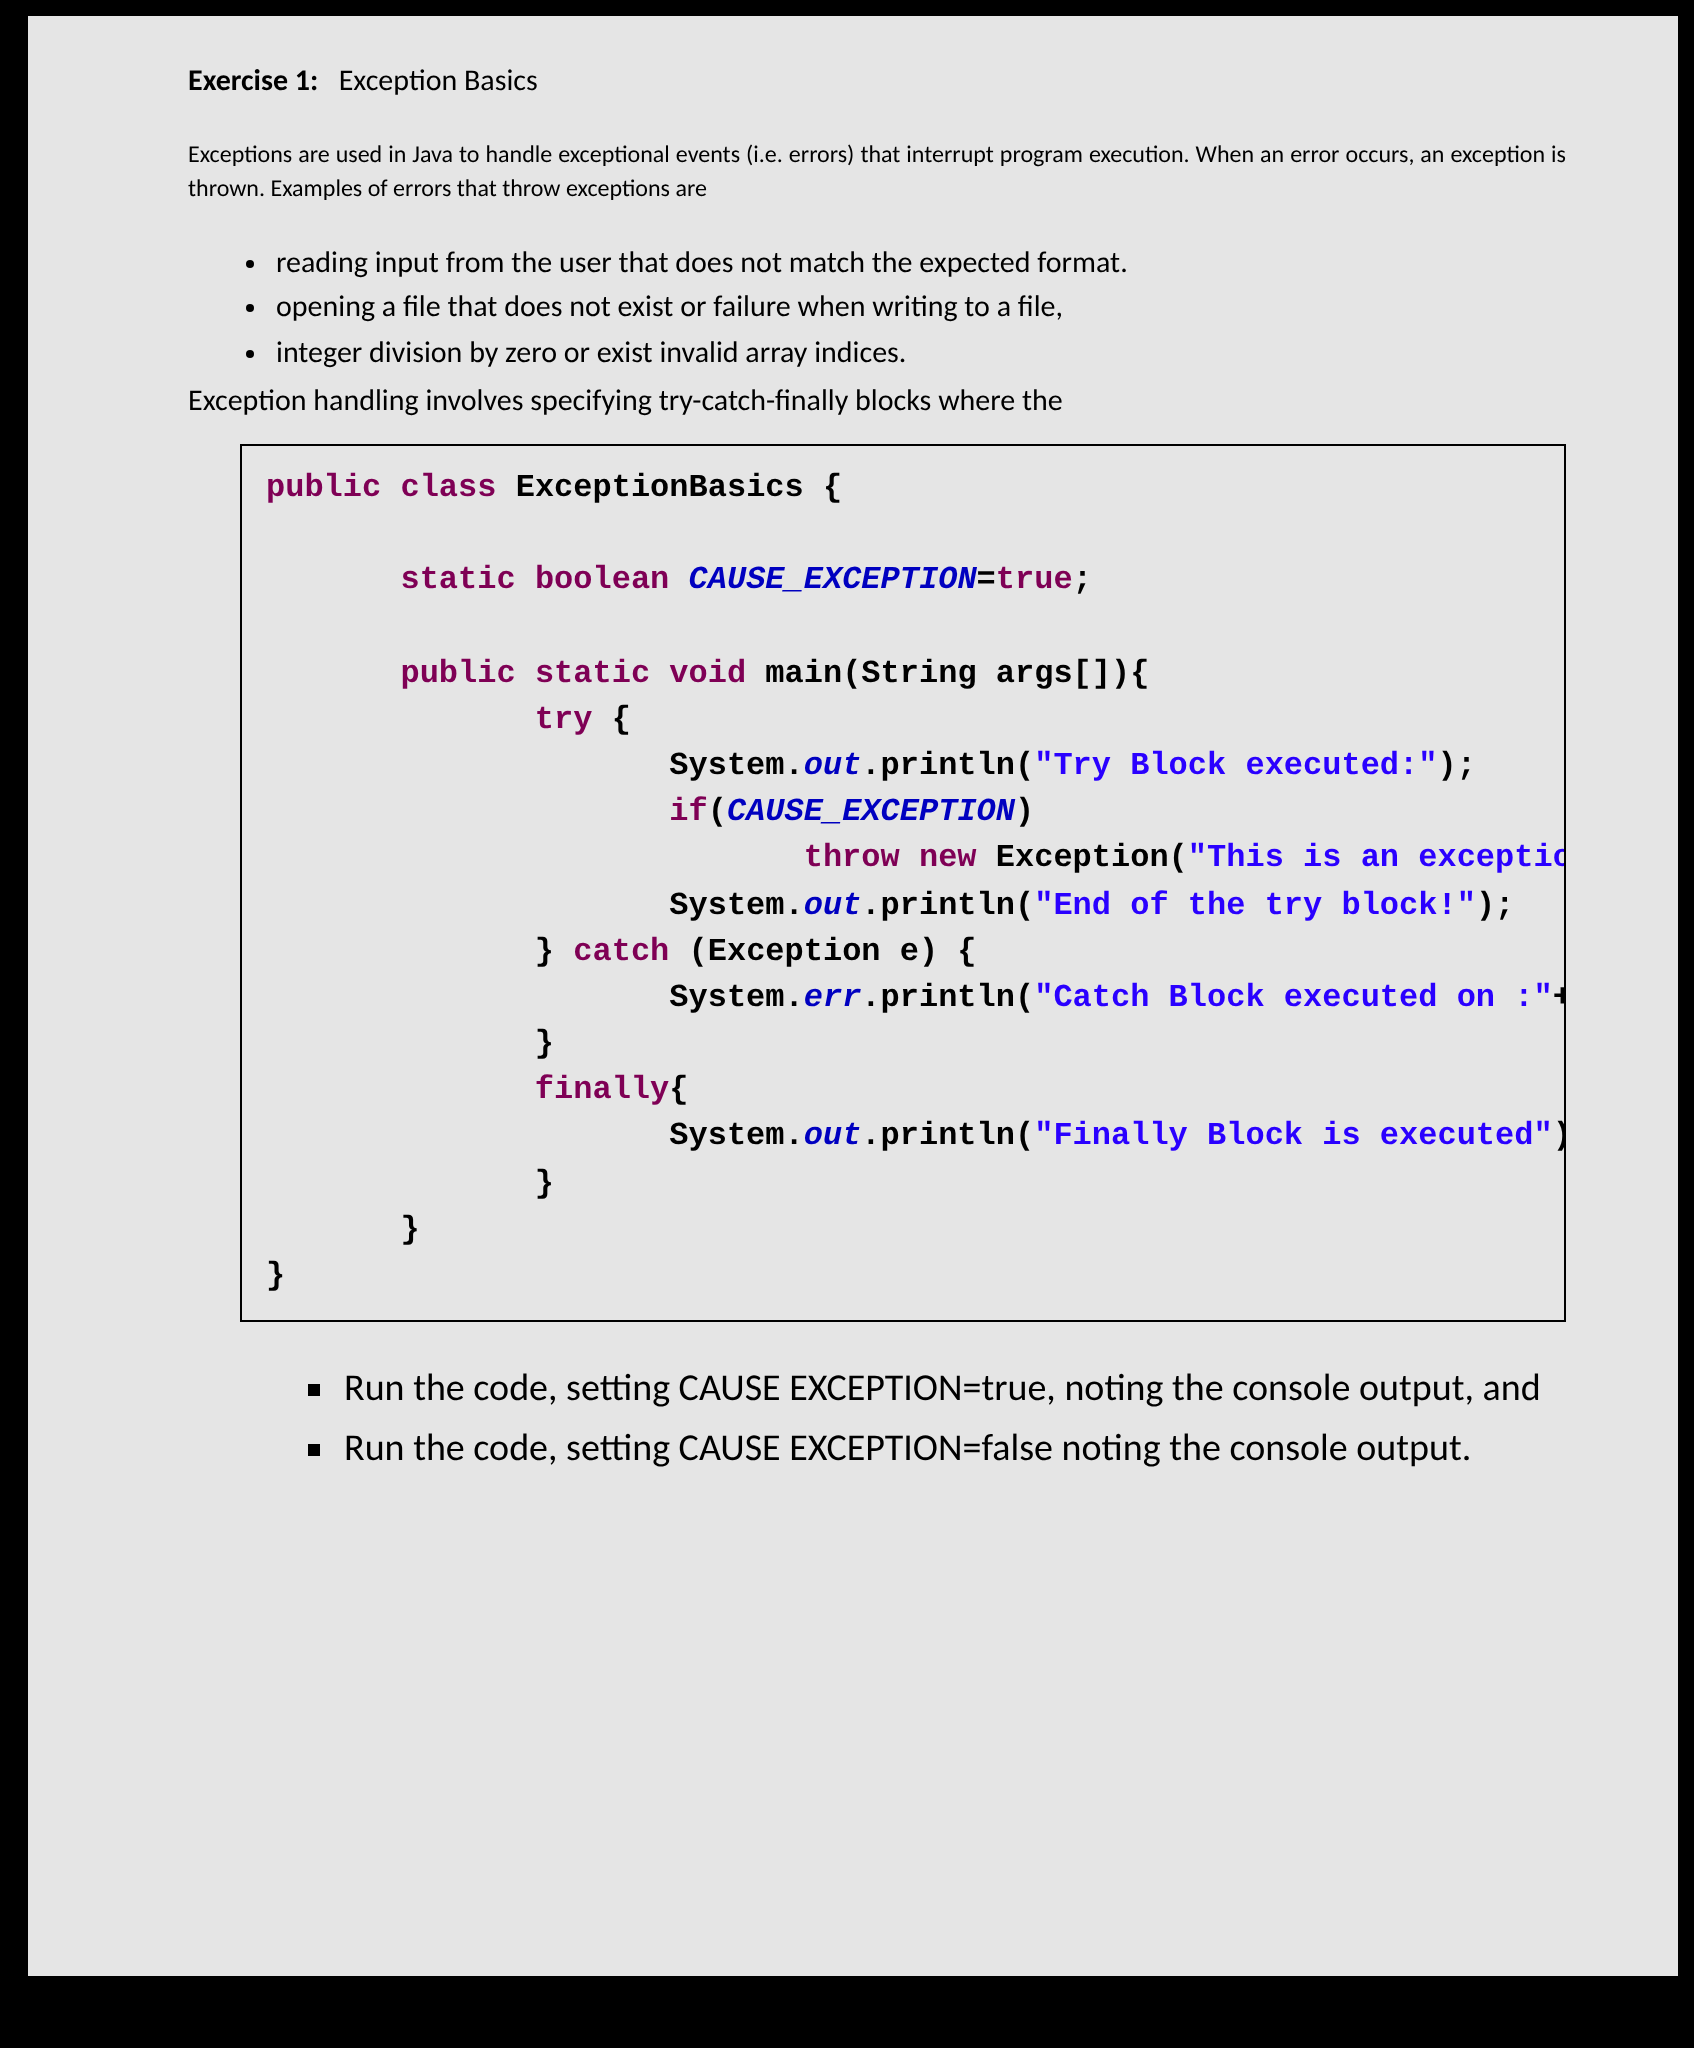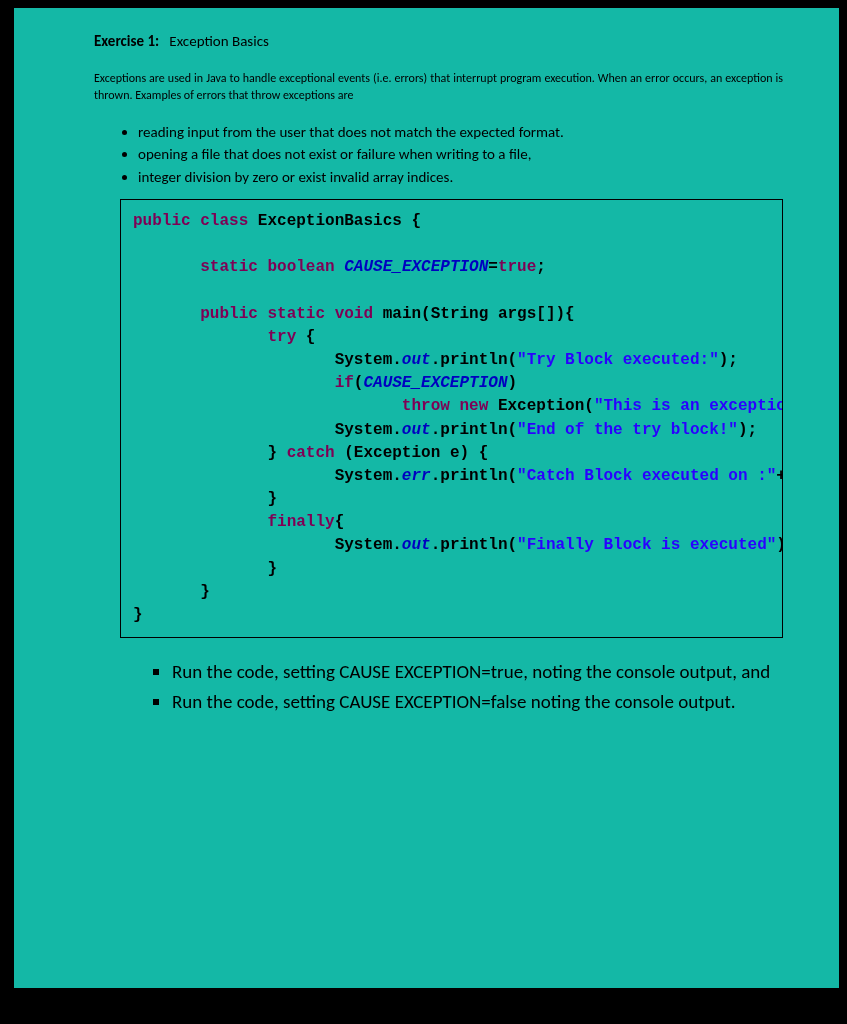--- a/index.html
+++ b/index.html
@@ -3,21 +3,21 @@
 <meta charset="utf-8">
 <style>
 body {
   margin: 0;
   padding: 0;
   background: #000;
   font-family: Calibri, Arial, sans-serif;
   width: 847px;
 }
 .page {
-  background: #14b8a6;
+  background: #e5e5e5;
   margin: 8px 8px 8px 14px;
   padding: 24px 56px 80px 80px;
   min-height: 980px;
   box-sizing: border-box;
 }
 .exercise-title {
   font-size: 15px;
   margin-bottom: 20px;
 }
 .exercise-title .bold {
@@ -97,20 +97,21 @@
   </div>
 
   <div class="intro">Exceptions are used in Java to handle exceptional events (i.e. errors) that interrupt program execution. When an error occurs, an exception is thrown. Examples of errors that throw exceptions are</div>
 
   <ul class="bullets">
     <li>reading input from the user that does not match the expected format.</li>
     <li>opening a file that does not exist or failure when writing to a file,</li>
     <li>integer division by zero or exist invalid array indices.</li>
   </ul>
 
+  <div class="sub-intro">Exception handling involves specifying try-catch-finally blocks where the</div>
 
 
 
   <div class="code-box"><span class="kw">public</span> <span class="kw">class</span> <span>ExceptionBasics {</span>
 
        <span class="kw">static</span> <span class="kw">boolean</span> <span class="itc">CAUSE_EXCEPTION</span><span>=</span><span class="kw">true</span><span>;</span>
 
        <span class="kw">public</span> <span class="kw">static</span> <span class="kw">void</span> <span>main(String args[]){</span>
               <span class="kw">try</span><span> {</span>
                      <span>System.</span><span class="itc">out</span><span>.println(</span><span class="str">"Try Block executed:"</span><span>);</span>

